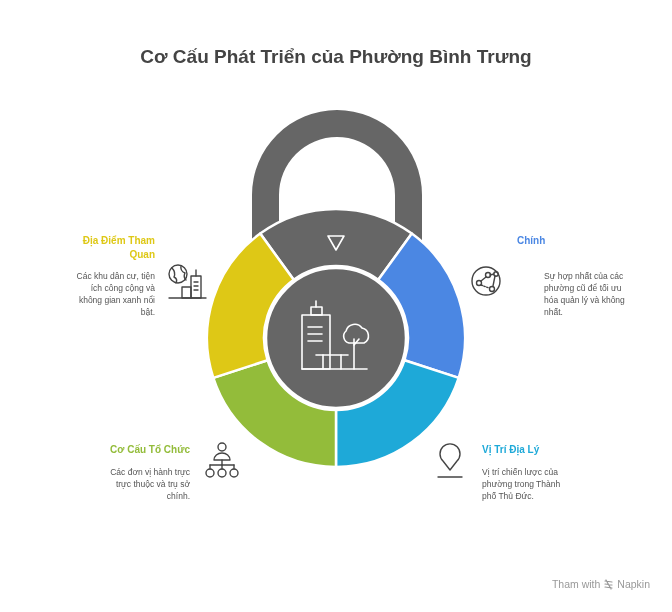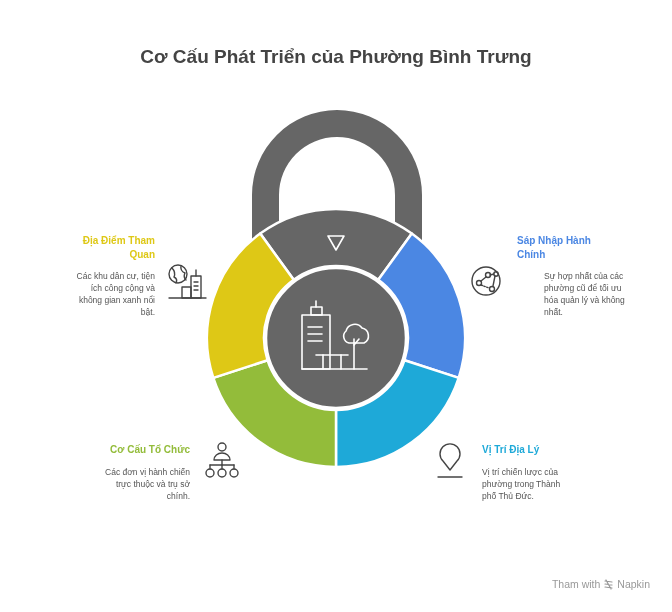--- a/index.html
+++ b/index.html
@@ -107,33 +107,32 @@
   <div style="color:#DEC816;">Quan</div>
 </div>
 <div class="desc right-al" style="left:40px; top:270px; width:115px;">
   <div>Các khu dân cư, tiện</div>
   <div>ích công cộng và</div>
   <div>không gian xanh nổi</div>
   <div>bật.</div>
 </div>
 
 <div class="label left-al" style="left:517px; top:234px; width:130px;">
-  <div style="color:#4B87E3;">Sáp Nhập Hành</div>
   <div style="color:#4B87E3;">Chính</div>
 </div>
 <div class="desc left-al" style="left:544px; top:270px; width:130px;">
   <div>Sự hợp nhất của các</div>
   <div>phường cũ để tối ưu</div>
   <div>hóa quản lý và không</div>
   <div>nhất.</div>
 </div>
 
 <div class="label right-al" style="left:60px; top:443px; width:130px; color:#93BC3A;">Cơ Cấu Tổ Chức</div>
 <div class="desc right-al" style="left:60px; top:466px; width:130px;">
-  <div>Các đơn vị hành chiến</div>
+  <div>Các đơn vị hành trực</div>
   <div>trực thuộc và trụ sở</div>
   <div>chính.</div>
 </div>
 
 <div class="label left-al" style="left:482px; top:443px; width:130px; color:#1EA9D8;">Vị Trí Địa Lý</div>
 <div class="desc left-al" style="left:482px; top:466px; width:130px;">
   <div>Vị trí chiến lược của</div>
   <div>phường trong Thành</div>
   <div>phố Thủ Đức.</div>
 </div>

